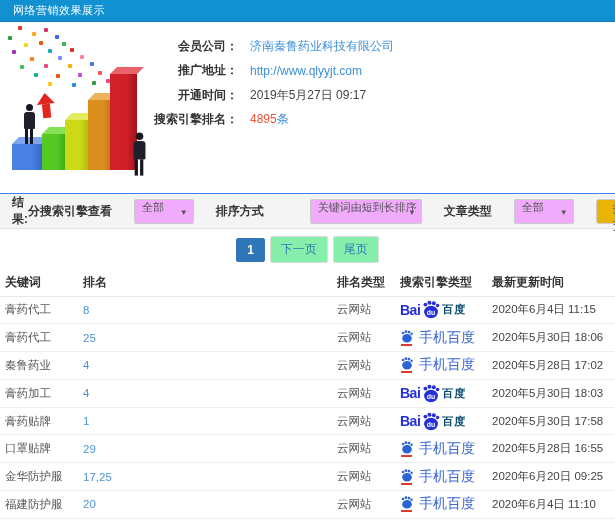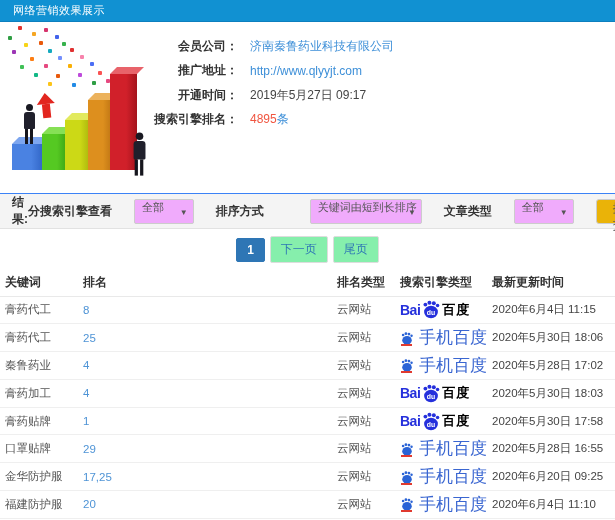--- a/index.html
+++ b/index.html
@@ -76,23 +76,23 @@
   .c-rank{ color:#4f94d6; }
   .c-type{ color:#555; }
   .c-date{ color:#444; }
   .c-engine-h { }
   td.c-engine { text-align:left; }
 
   
   .bd-logo { display:inline-flex; align-items:center; font-weight:800; }
   .bd-logo .bd-bai { color:#2530dc; font-size:14px; letter-spacing:-.5px; }
   .bd-logo svg { margin:0 1px; display:block; }
-  .bd-logo .bd-cn { color:#000000; font-size:13px; letter-spacing:1px; }
-  
-  .mb-logo { display:inline-flex; align-items:center; gap:5px; color:#3a66d1; font-size:17px; }
+  .bd-logo .bd-cn { color:#0c4a6e; font-size:11px; letter-spacing:1px; }
+  
+  .mb-logo { display:inline-flex; align-items:center; gap:5px; color:#3a66d1; font-size:14px; }
   .mb-paw { position:relative; width:14px; height:16px; display:inline-block; }
   .mb-paw::after { content:""; position:absolute; left:1px; bottom:0; width:11px; height:2px; background:#e03a2f; }
 </style>
 </head>
 <body>
 
 <div class="titlebar">
   <span class="title">网络营销效果展示</span>
 </div>
 

